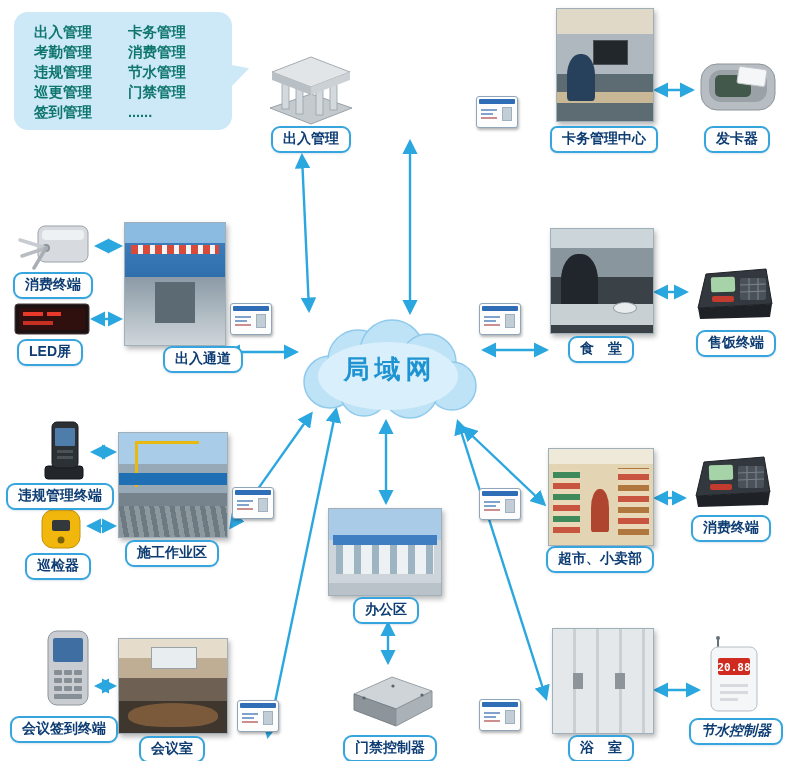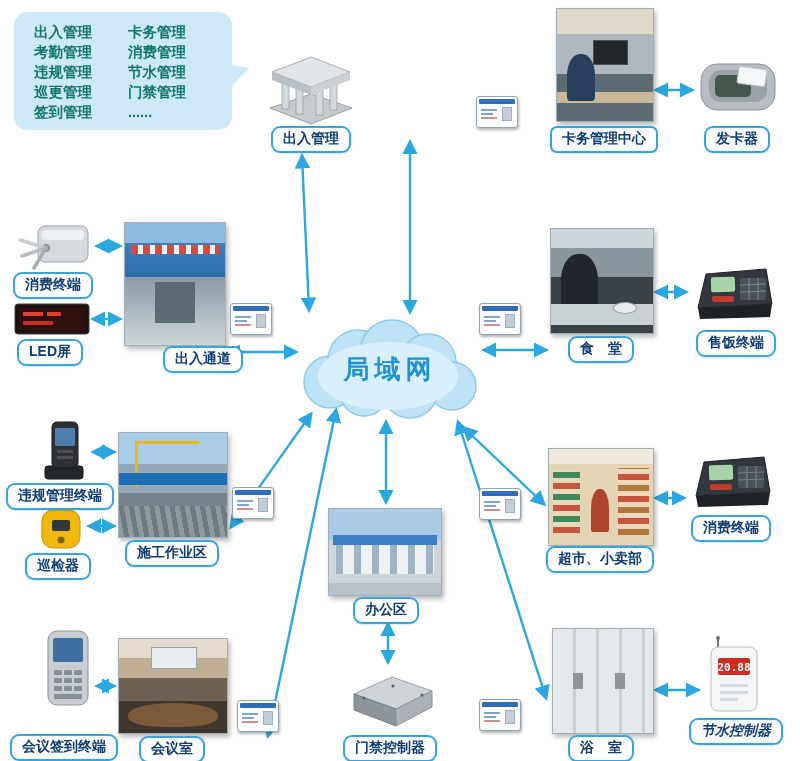--- a/index.html
+++ b/index.html
@@ -246,21 +246,21 @@
         <rect x="14" y="50" width="8" height="5" rx="1"></rect>
           <rect x="24" y="50" width="8" height="5" rx="1"></rect>
           <rect x="34" y="50" width="8" height="5" rx="1"></rect>
         <rect x="14" y="58" width="8" height="5" rx="1"></rect>
           <rect x="24" y="58" width="8" height="5" rx="1"></rect>
           <rect x="34" y="58" width="8" height="5" rx="1"></rect>
         <rect x="14" y="66" width="28" height="5" rx="1"></rect>
       </g>
     </svg>
   </div>
-  <div class="label" style="left:64px;top:734px;">会议签到终端</div>
+  <div class="label" style="left:64px;top:716px;">会议签到终端</div>
 
   <div class="photo ph-meeting" style="left:118px;top:638px;width:108px;height:94px;">
     <i class="screen"></i>
     <i class="table"></i>
   </div>
   <div class="label" style="left:172px;top:736px;">会议室</div>
 
   <div class="photo ph-office" style="left:328px;top:508px;width:112px;height:86px;">
     <i class="roof"></i>
     <i class="wall"></i>

